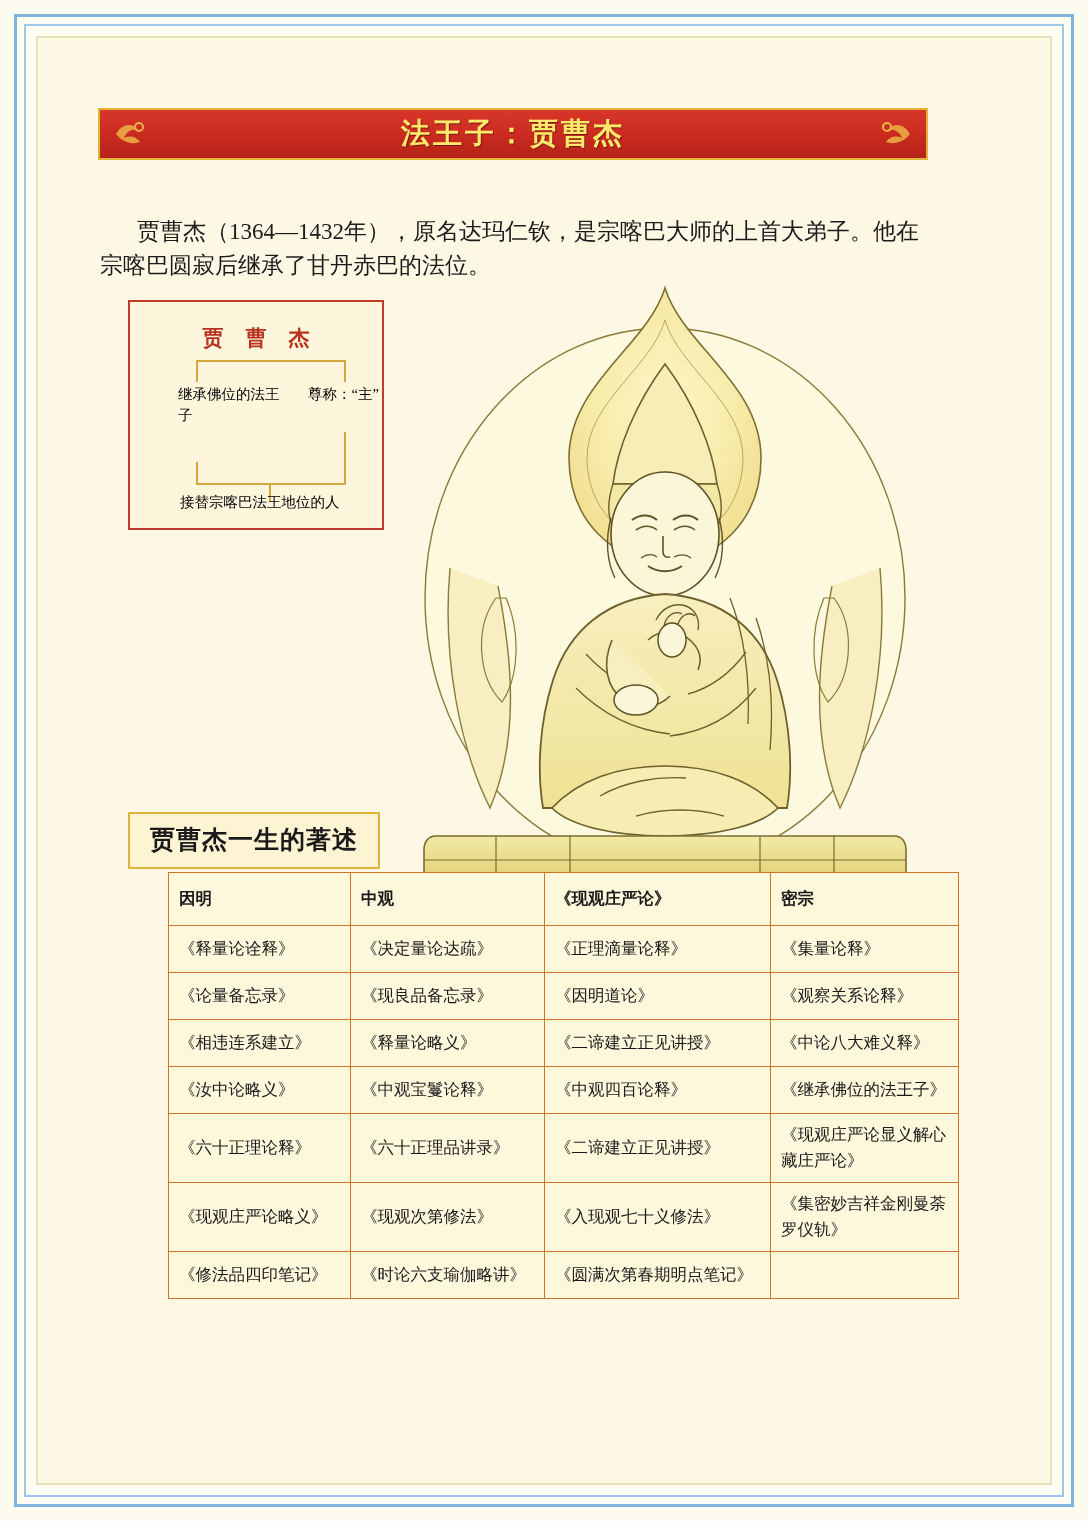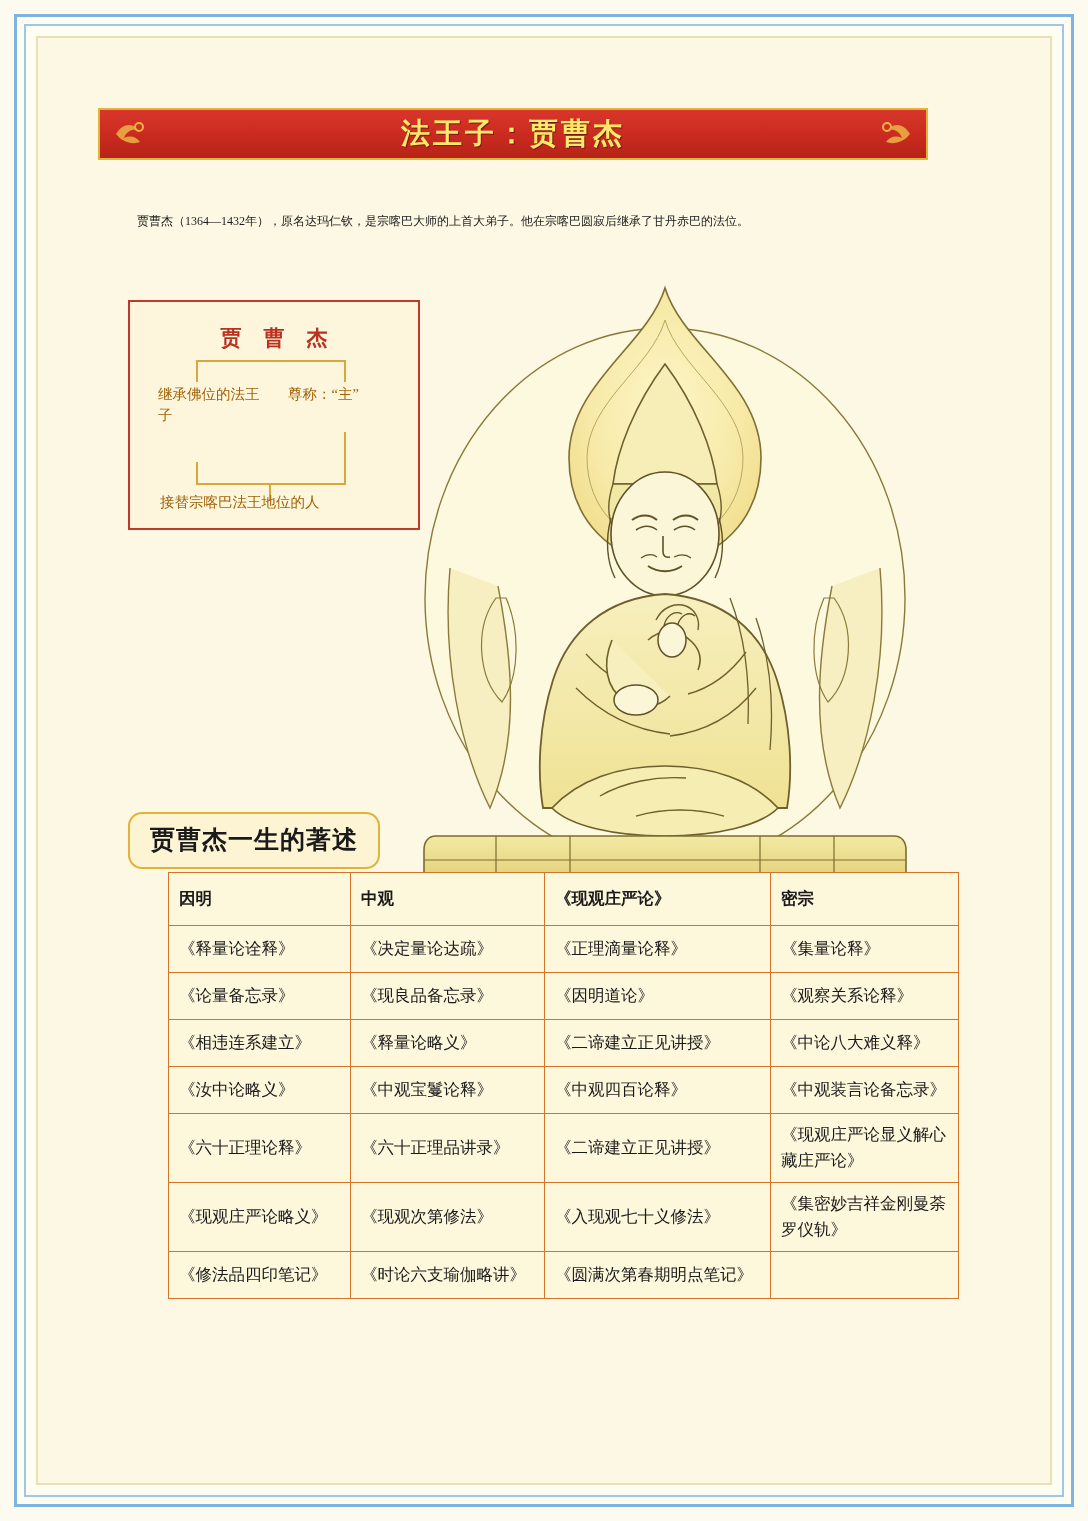--- a/index.html
+++ b/index.html
@@ -74,33 +74,33 @@
   }
   .banner-orn.left { left: 10px; }
   .banner-orn.right { right: 10px; }
 
   
   .intro {
     position: absolute;
     left: 100px;
     top: 192px;
     width: 828px;
-    font-size: 12px;
+    font-size: 23px;
     line-height: 34px;
     color: #1b1b1b;
     text-indent: 37px;
     font-family: "Liberation Serif", serif;
   }
 
   
   .namebox {
     position: absolute;
     left: 128px;
     top: 300px;
-    width: 292px;
+    width: 256px;
     height: 230px;
     border: 2px solid #c0392b;
     background: #fdf6dd;
     box-sizing: border-box;
   }
   .namebox .nb-title {
     position: absolute;
     top: 22px;
     left: 0; right: 0;
     text-align: center;
@@ -108,22 +108,23 @@
     font-size: 21px;
     font-weight: bold;
     letter-spacing: 22px;
     text-indent: 22px;
     font-family: "Liberation Serif", serif;
   }
   .nb-text {
     position: absolute;
     font-size: 14.5px;
     line-height: 21px;
-    color: #a16207;
-    font-family: "Liberation Serif", serif;
+    color: #000000;
+    font-family: "Liberation Serif", serif;
+    margin-left: 20px;
   }
   .nb-left { left: 28px; top: 82px; width: 108px; }
   .nb-right { left: 158px; top: 82px; width: 108px; }
   .nb-bottom { left: 30px; top: 190px; width: 240px; }
   .nb-line {
     position: absolute;
     background: #d7a83e;
   }
 
   
@@ -135,21 +136,21 @@
     height: 620px;
   }
 
   
   .seclabel {
     position: absolute;
     left: 128px;
     top: 812px;
     padding: 9px 20px 11px 20px;
     border: 2px solid #e0b43a;
-    border-radius: 14px;
+    border-radius: 1px;
     background: #fdf4d4;
     font-size: 25px;
     font-weight: bold;
     color: #1a1a1a;
     font-family: "Liberation Serif", serif;
     letter-spacing: 1px;
   }
 
   
   .tbl-wrap {
@@ -332,21 +333,21 @@
         <tr>
           <td>《相违连系建立》</td>
           <td>《释量论略义》</td>
           <td>《二谛建立正见讲授》</td>
           <td>《中论八大难义释》</td>
         </tr>
         <tr>
           <td>《汝中论略义》</td>
           <td>《中观宝鬘论释》</td>
           <td>《中观四百论释》</td>
-          <td>《中观装言论备忘录》</td>
+          <td>《继承佛位的法王子》</td>
         </tr>
         <tr class="tall">
           <td>《六十正理论释》</td>
           <td>《六十正理品讲录》</td>
           <td>《二谛建立正见讲授》</td>
           <td>《现观庄严论显义解心藏庄严论》</td>
         </tr>
         <tr class="tall">
           <td>《现观庄严论略义》</td>
           <td>《现观次第修法》</td>

